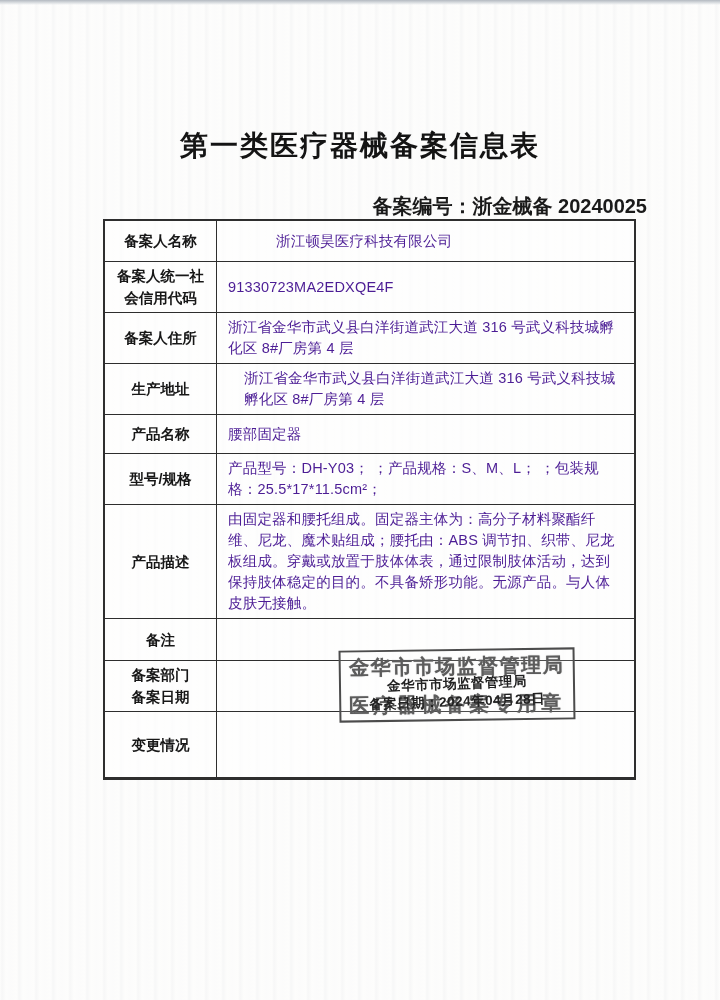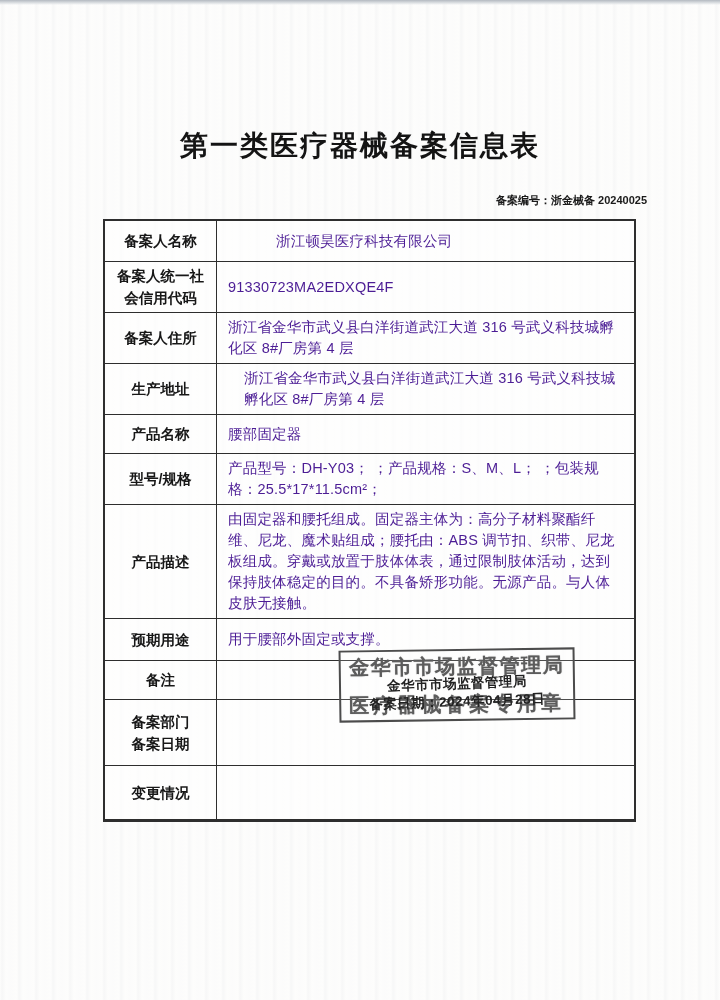--- a/index.html
+++ b/index.html
@@ -31,21 +31,21 @@
     text-align: center;
     font-size: 28px;
     font-weight: bold;
     letter-spacing: 2px;
     color: #141414;
   }
   .reg-line {
     position: absolute;
     top: 193px; left: 103px; width: 544px;
     text-align: right;
-    font-size: 11px;
+    font-size: 20px;
     font-weight: bold;
     color: #1a1a1a;
   }
   .doc-table {
     position: absolute;
     top: 219px; left: 103px; width: 533px;
     border: 2px solid #2e2e2e;
     background: rgba(255,255,255,0.6);
   }
   .trow { display: flex; border-bottom: 1.5px solid #2e2e2e; }
@@ -152,24 +152,20 @@
   <div class="trow">
     <div class="cell-label">型号/规格</div>
     <div class="cell-value">产品型号：DH-Y03；  ；产品规格：S、M、L；  ；包装规格：25.5*17*11.5cm²；</div>
   </div>
 
   <div class="trow">
     <div class="cell-label">产品描述</div>
     <div class="cell-value">由固定器和腰托组成。固定器主体为：高分子材料聚酯纤维、尼龙、魔术贴组成；腰托由：ABS 调节扣、织带、尼龙板组成。穿戴或放置于肢体体表，通过限制肢体活动，达到保持肢体稳定的目的。不具备矫形功能。无源产品。与人体皮肤无接触。</div>
   </div>
 
-  <div class="trow">
-    <div class="cell-label">预期用途</div>
-    <div class="cell-value">用于腰部外固定或支撑。</div>
-  </div>
 
   <div class="trow">
     <div class="cell-label">备注</div>
     <div class="cell-value"></div>
   </div>
 
   <div class="trow">
     <div class="cell-label">备案部门
 备案日期</div>
     <div class="cell-value"></div>

